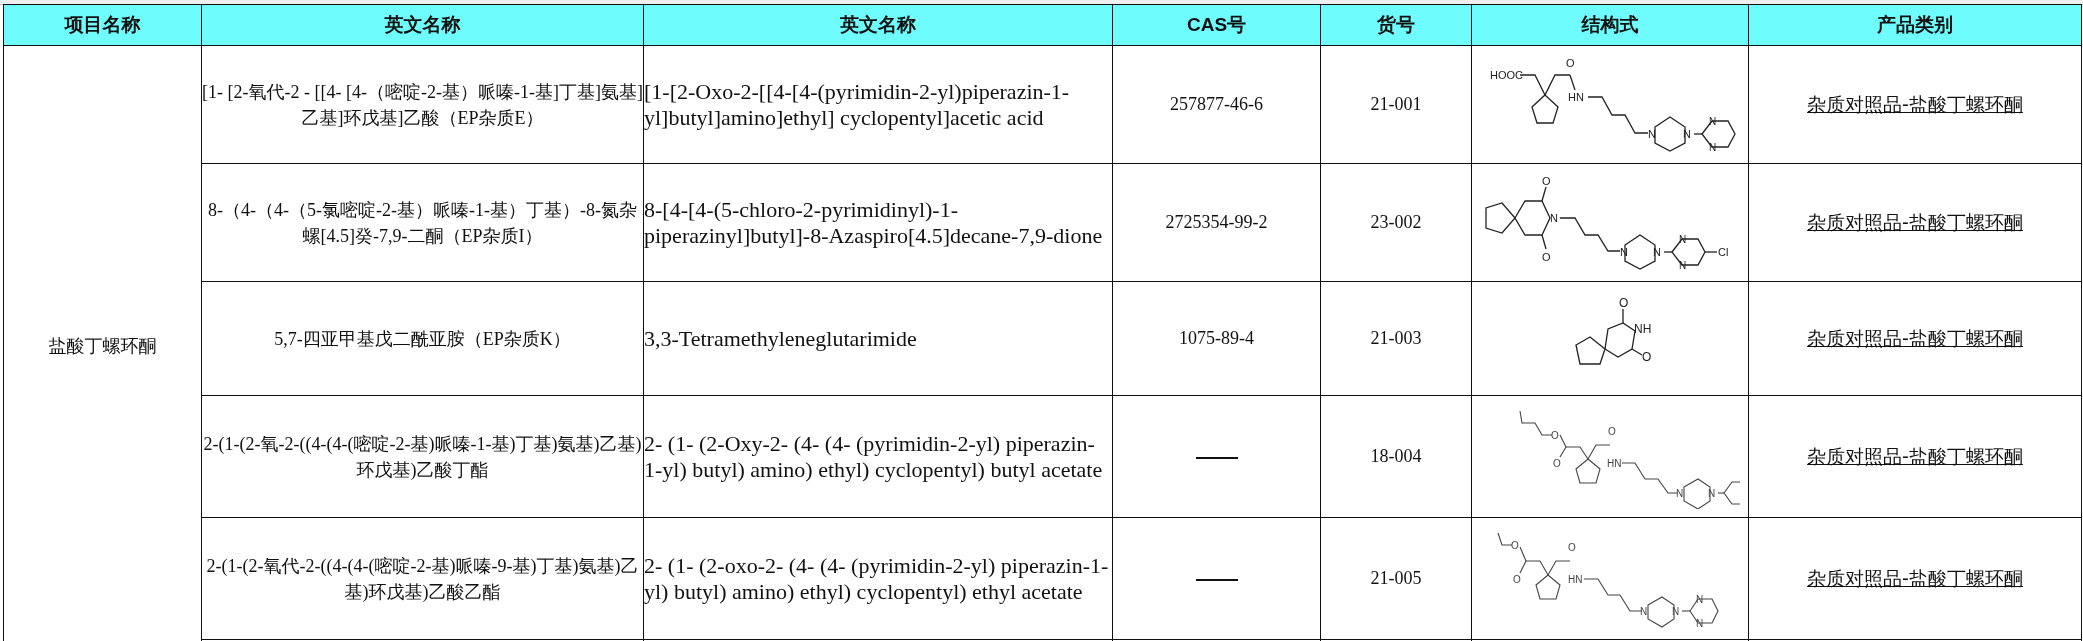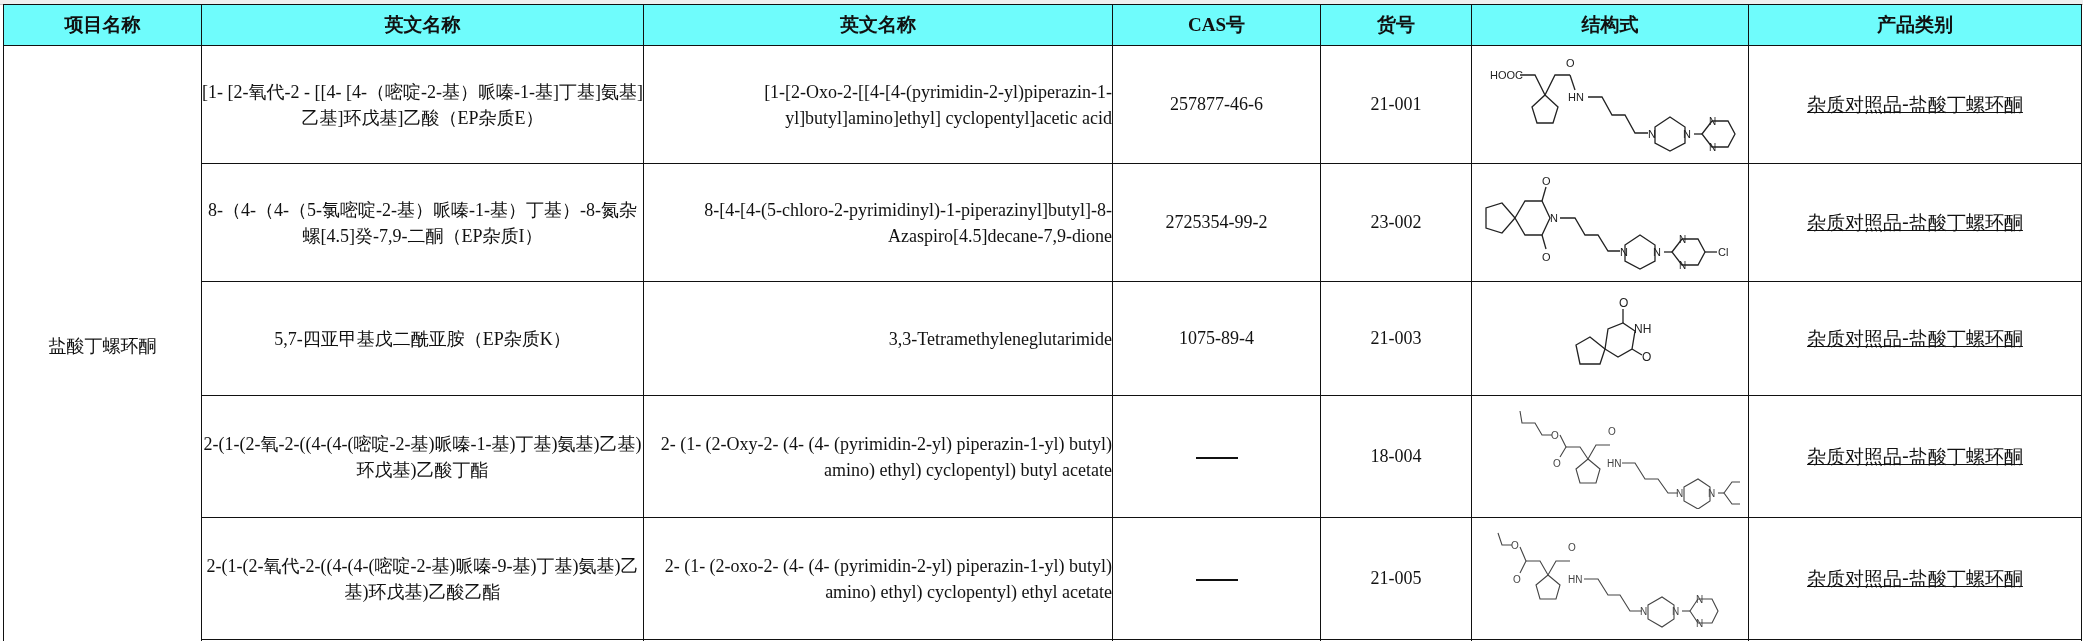--- a/index.html
+++ b/index.html
@@ -1,23 +1,23 @@
 <!DOCTYPE html>
 <html><head>
 <meta charset="utf-8">
 <style>
   html, body { margin: 0; padding: 0; background: #ffffff; }
   body { width: 2083px; height: 641px; overflow: hidden; position: relative; font-family: "Liberation Serif", "DejaVu Serif", serif; color: #111; }
   .topstrip { position: absolute; left: 0; top: 0; width: 2083px; height: 4px; background: #efefef; border-bottom: 1px solid #c8c8c8; }
   table.main { position: absolute; left: 3px; top: 4px; border-collapse: collapse; table-layout: fixed; }
   table.main td, table.main th { border: 1.5px solid #111; padding: 0; }
-  th.hd { background: #6ffcfc; height: 40px; font-family: Liberation Serif, serif; font-weight: bold; font-size: 19px; text-align: center; vertical-align: middle; border-bottom: 3px solid #9aa3a3; }
+  th.hd { background: #6ffcfc; height: 40px; font-family: Liberation Sans, sans-serif; font-weight: bold; font-size: 19px; text-align: center; vertical-align: middle; border-bottom: 3px solid #9aa3a3; }
   td.proj { text-align: center; vertical-align: middle; font-family: "DejaVu Sans", "Liberation Sans", sans-serif; font-size: 18px; }
   td.cn { text-align: center; vertical-align: middle; font-size: 18px; line-height: 26px; padding-left: 2px; padding-right: 2px; }
-  td.en { text-align: right; vertical-align: middle; font-size: 18px; line-height: 26px; padding: 0 4px; }
+  td.en { text-align: left; vertical-align: middle; font-size: 22px; line-height: 26px; padding: 0 4px; }
   td.cas, td.item { text-align: center; vertical-align: middle; font-size: 18px; margin-top: 18px; }
   td.struct { text-align: center; vertical-align: middle; }
   td.cat { text-align: center; vertical-align: middle; font-family: "DejaVu Sans", "Liberation Sans", sans-serif; font-size: 19px; text-decoration: underline; }
   .dash { display: inline-block; width: 42px; height: 1.5px; background: #111; vertical-align: middle; }
   svg.mol { display: block; margin: 0 auto; }
   svg.mol text { font-family: "Liberation Sans", "DejaVu Sans", sans-serif; }
 </style>
 </head>
 <body>
 

